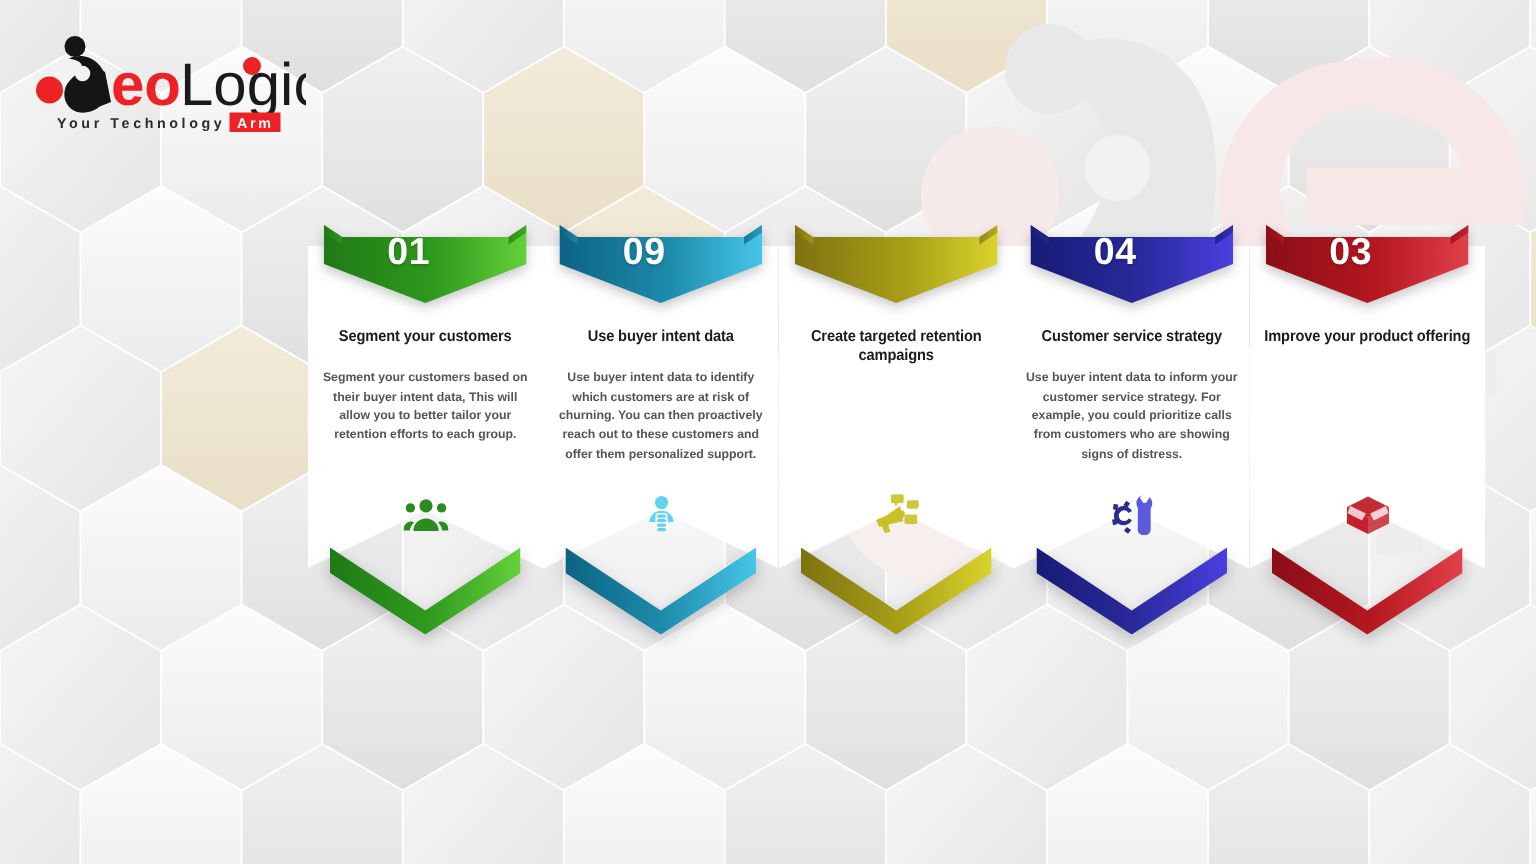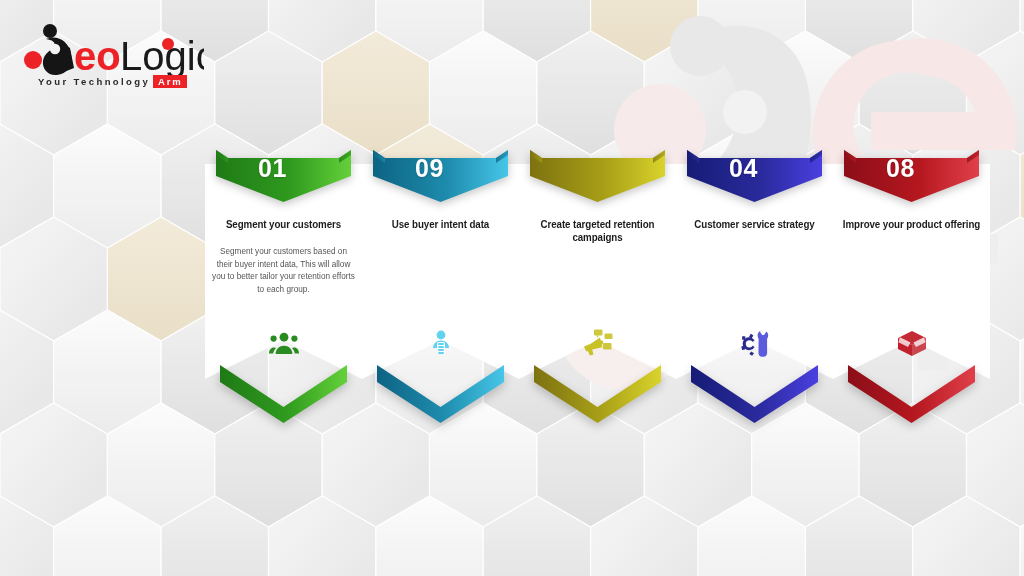--- a/index.html
+++ b/index.html
@@ -71,20 +71,21 @@
     z-index:5;
     transform:scaleX(0.93);
   }
   .desc {
     position:absolute; top:96px; left:6px; width:145px;
     text-align:center;
     font-size:8.2px;
     line-height:1.55;
     color:#555555;
     z-index:5;
+    font-weight:bold;
   }
   .icon-wrap {
     position:absolute; top:176px; left:0; width:157px;
     display:flex; justify-content:center; align-items:center;
     height:34px;
     z-index:5;
   }
   .icon-wrap svg { display:block; }
   .card-arrow {
     position:absolute; left:15px; top:215px; width:127px; height:58px;
@@ -376,20 +377,21 @@
         <stop offset="100%" stop-color="#1e8cad"></stop>
       </linearGradient>
     </defs>
     <path d="M0 0 L12 8 L123 8 L135 0 L135 26 L67.5 52 L0 26 Z" fill="url(#bg1)"></path>
     <path d="M0 0 L12 8 L12 13 L0 5 Z" fill="url(#bgd1)" opacity="0.75"></path>
     <path d="M135 0 L123 8 L123 13 L135 5 Z" fill="url(#bgd1)" opacity="0.75"></path>
   </svg>
       </div>
     <div class="num">09</div>
     <div class="title">Use buyer intent data</div>
+    <div class="desc">Use buyer intent data to identify which customers are at risk of churning. You can then proactively reach out to these customers and offer them personalized support.</div>
     <div class="icon-wrap">
         <svg width="24" height="26" viewBox="0 0 24 26" fill="#63d2ef">
         <circle cx="12" cy="5" r="4.4"></circle>
         <path d="M4 18c0-4.4 3.6-7.5 8-7.5s8 3.1 8 7.5z"></path>
         <rect x="8" y="12" width="8" height="12" rx="1.6" fill="#ffffff"></rect>
         <g fill="#63d2ef">
           <rect x="9" y="13" width="6" height="2.1" rx="1"></rect>
           <rect x="9" y="16" width="6" height="2.1" rx="1"></rect>
           <rect x="9" y="19" width="6" height="2.1" rx="1"></rect>
           <rect x="9" y="22" width="6" height="2.1" rx="1"></rect>
@@ -469,20 +471,21 @@
         <stop offset="100%" stop-color="#2a2a9c"></stop>
       </linearGradient>
     </defs>
     <path d="M0 0 L12 8 L123 8 L135 0 L135 26 L67.5 52 L0 26 Z" fill="url(#bg3)"></path>
     <path d="M0 0 L12 8 L12 13 L0 5 Z" fill="url(#bgd3)" opacity="0.75"></path>
     <path d="M135 0 L123 8 L123 13 L135 5 Z" fill="url(#bgd3)" opacity="0.75"></path>
   </svg>
       </div>
     <div class="num">04</div>
     <div class="title">Customer service strategy</div>
+    <div class="desc">Use buyer intent data to inform your customer service strategy. For example, you could prioritize calls from customers who are showing signs of distress.</div>
     <div class="icon-wrap">
         <svg width="30" height="28" viewBox="0 0 30 28" fill="#2b2b8f">
         <path d="M14.6 11.6a6.4 6.4 0 1 0 0 6.3l-5.1-3.2z"></path>
         <path d="M10.8 4.8l2.6 1.7-1.9 3.1-2.6-1.7z"></path>
         <path d="M2.5 6.9l3 .6-.6 3.6-3-.6z"></path>
         <path d="M1.3 17.5l3-.7.8 3.6-3 .7z"></path>
         <path d="M9.3 24.9l1.9-2.5 2.8 1.9-1.9 2.5z"></path>
         <circle cx="9.4" cy="14.8" r="3.6" fill="#ffffff"></circle>
         <g fill="#5b5bdd">
           <path d="M22.8 1.2c-2.9 0-5.2 2.4-5.2 5.3 0 1.2.4 2.3 1 3.2l-.1 14.5c0 1.9 1.5 3.5 3.4 3.5h1.8c1.9 0 3.4-1.6 3.4-3.5V9.8c.7-.9 1.1-2 1.1-3.3 0-1.6-.7-3-1.8-4l-2.3 3.6-2 0-2.2-3.5c.9-.9 2-1.4 3.3-1.4z"></path>
@@ -516,21 +519,21 @@
       <linearGradient id="bgd4" x1="0" y1="0" x2="1" y2="0">
         <stop offset="0%" stop-color="#8b0e18"></stop>
         <stop offset="100%" stop-color="#b5171f"></stop>
       </linearGradient>
     </defs>
     <path d="M0 0 L12 8 L123 8 L135 0 L135 26 L67.5 52 L0 26 Z" fill="url(#bg4)"></path>
     <path d="M0 0 L12 8 L12 13 L0 5 Z" fill="url(#bgd4)" opacity="0.75"></path>
     <path d="M135 0 L123 8 L123 13 L135 5 Z" fill="url(#bgd4)" opacity="0.75"></path>
   </svg>
       </div>
-    <div class="num">08</div>
+    <div class="num">03</div>
     <div class="title">Improve your product offering</div>
     <div class="icon-wrap">
         <svg width="30" height="28" viewBox="0 0 30 28" fill="#c2202a">
         <path d="M15 2 L29 9 L15 16 L1 9z" opacity="0.95"></path>
         <path d="M1 9 L1 20 L15 27 L15 16z"></path>
         <path d="M29 9 L29 20 L15 27 L15 16z" opacity="0.82"></path>
         <path d="M3 8.2 L13.6 13.4 L11 18 L1.4 13.2z" fill="#ffffff" opacity="0.75"></path>
         <path d="M27 8.2 L16.4 13.4 L19 18 L28.6 13.2z" fill="#ffffff" opacity="0.75"></path>
       </svg>
       </div>

